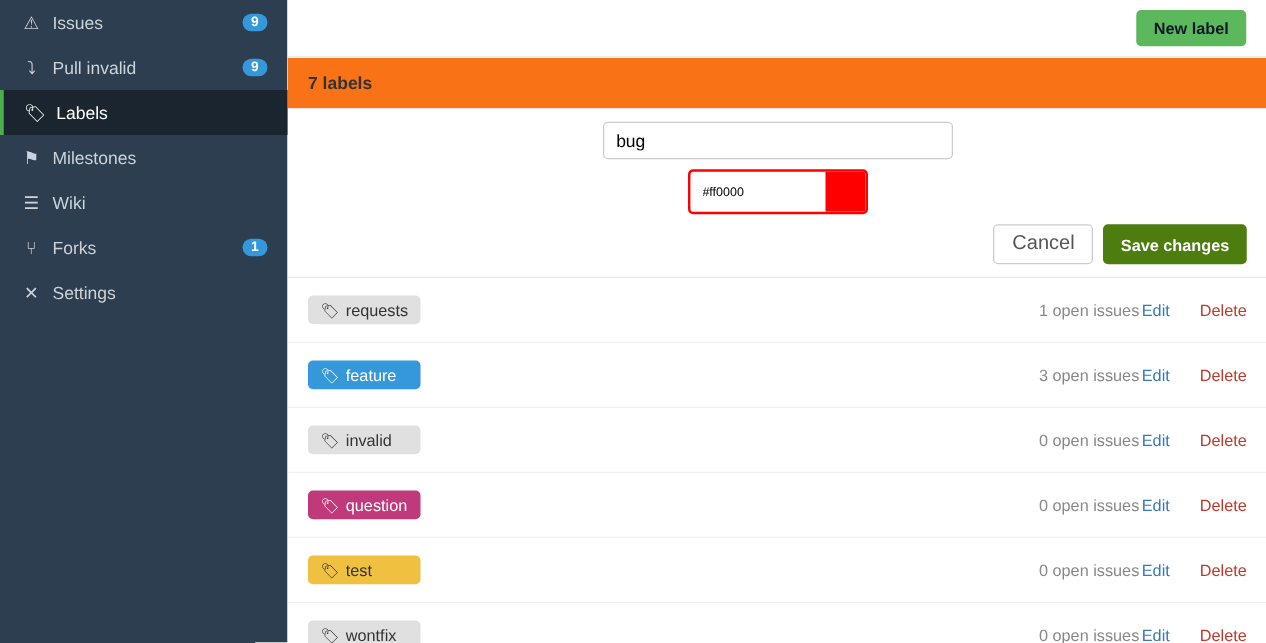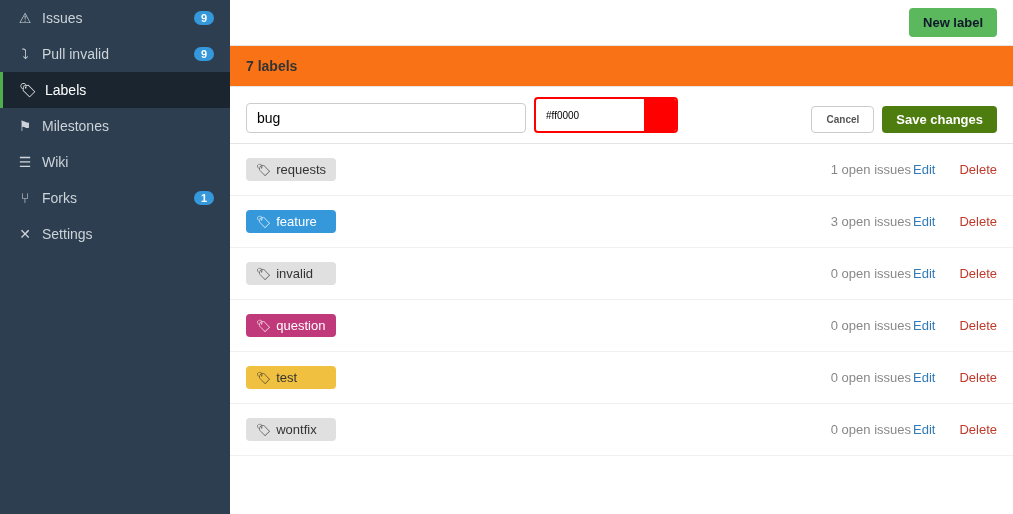--- a/index.html
+++ b/index.html
@@ -79,25 +79,26 @@
       border-bottom: 1px solid #e5e5e5;
       padding: 12px 16px;
       font-weight: 600;
       font-size: 14px;
       color: #333;
     }
 
     
     .edit-row {
       display: flex;
-      align-items: flex-end;
+      align-items: center;
       padding: 10px 16px;
       border-bottom: 1px solid #e5e5e5;
       gap: 8px;
       background: #fff;
+      flex-direction: column;
     }
     .edit-name-input {
       border: 1px solid #ccc;
       border-radius: 4px;
       padding: 6px 10px;
       font-size: 14px;
       width: 280px;
       outline: none;
     }
     .color-input-wrapper {
@@ -125,23 +126,22 @@
       margin-left: auto;
       display: flex;
       gap: 8px;
     }
     .btn-cancel {
       background: #fff;
       color: #555;
       border: 1px solid #ccc;
       border-radius: 4px;
       padding: 6px 14px;
-      font-size: 10px;
-      cursor: pointer;
-      font-weight: bold;
+      font-size: 16px;
+      cursor: pointer;
     }
     .btn-save {
       background: #4d7c0f;
       color: #fff;
       border: none;
       border-radius: 4px;
       padding: 6px 14px;
       font-size: 13px;
       font-weight: 700;
       cursor: pointer;

